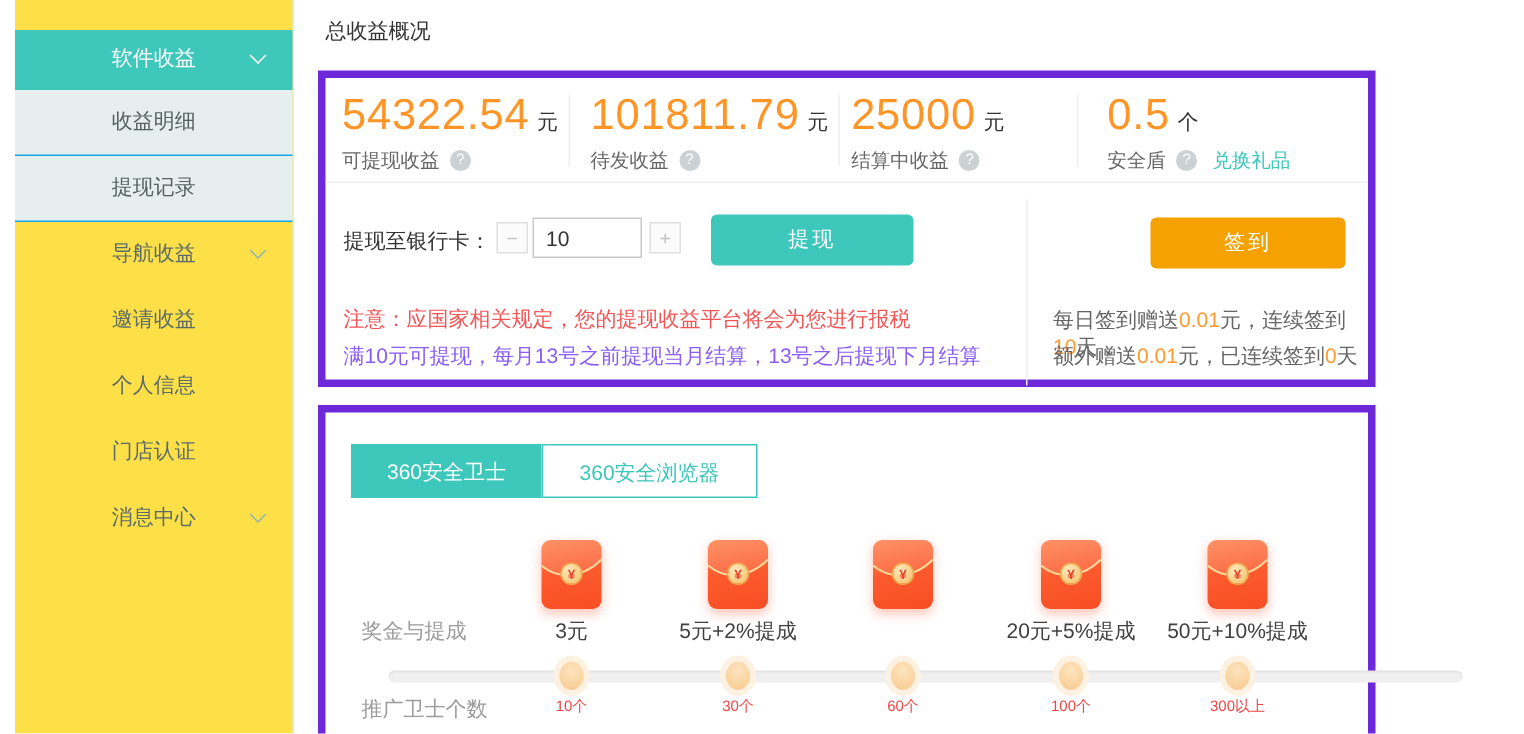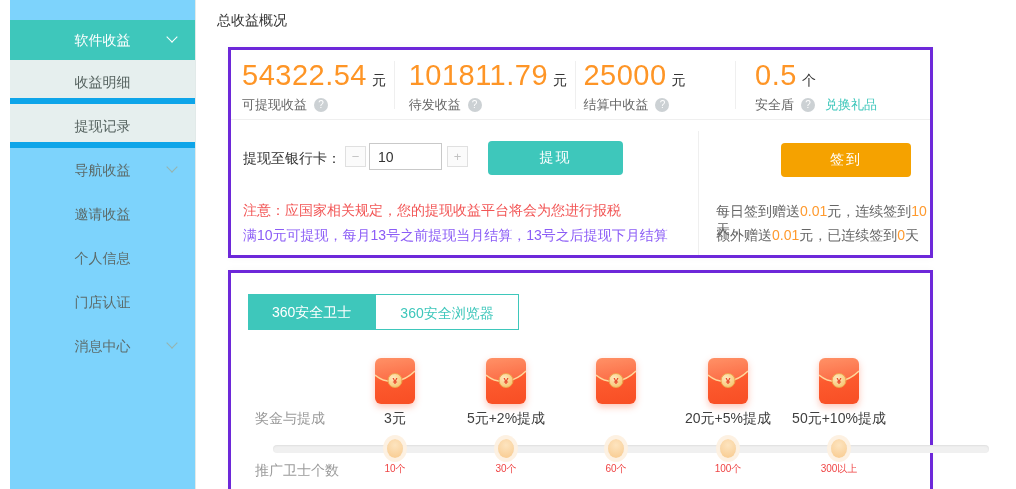--- a/index.html
+++ b/index.html
@@ -2,35 +2,35 @@
 <html><head>
 <meta charset="utf-8">
 <style>
   * { margin:0; padding:0; box-sizing:border-box; }
   html,body { width:1016px; height:489px; overflow:hidden; background:#fff;
     font-family:"Liberation Sans", sans-serif; }
   .stage { position:relative; width:1016px; height:489px; background:#fff; }
 
   
   .sidebar { position:absolute; left:10px; top:0; width:186px; height:489px;
-    background:#7dd3fc; border-right:1px solid #e2eae9; }
+    background:#fde047; border-right:1px solid #e2eae9;font-family:Liberation Serif, serif; }
   .side-item { position:absolute; left:0; width:100%; height:44px; line-height:44px;
     text-align:center; font-size:14px; color:#5c6b6a; cursor:pointer; }
   .side-item.active { top:20px; height:40px; line-height:40px; background:#3ec7bb; color:#fff; }
-  .side-item.sub { background:#e6efee; border-bottom:6px solid #0ea5e9; color:#55625f; }
+  .side-item.sub { background:#e6efee; border-bottom:1px solid #0ea5e9; color:#55625f; }
   .chev { position:absolute; right:18px; top:50%; width:9px; height:9px; margin-top:-7px; }
   .chev::before { content:""; position:absolute; left:0; top:0; width:7px; height:7px;
     border-right:1px solid #96b3af; border-bottom:1px solid #96b3af; transform:rotate(45deg); }
   .side-item.active .chev::before { border-color:#fff; }
 
   
   .page-title { position:absolute; left:217px; top:12px; font-size:14px; color:#333; }
 
-  .card { position:absolute; left:228px; width:705px; background:#fff;
-    border:3px solid #6d28d9; box-shadow:0 0 8px rgba(0,0,0,.03); }
+  .card { position:absolute; left:212px; width:705px; background:#fff;
+    border:5px solid #6d28d9; box-shadow:0 0 8px rgba(0,0,0,.03); }
   .card1 { top:47px; height:211px; }
   .card2 { top:270px; height:230px; }
 
   
   .stats { display:flex; height:70px; border-bottom:1px solid #efefef; }
   .stat { position:relative; padding:9px 0 0 14px; }
   .stat.c0 { width:182px; padding-left:11px; }
   .stat.c1 { width:202px; padding-left:14px; }
   .stat.c2 { width:178px; padding-left:7px; }
   .stat.c3 { width:215px; padding-left:19px; }

